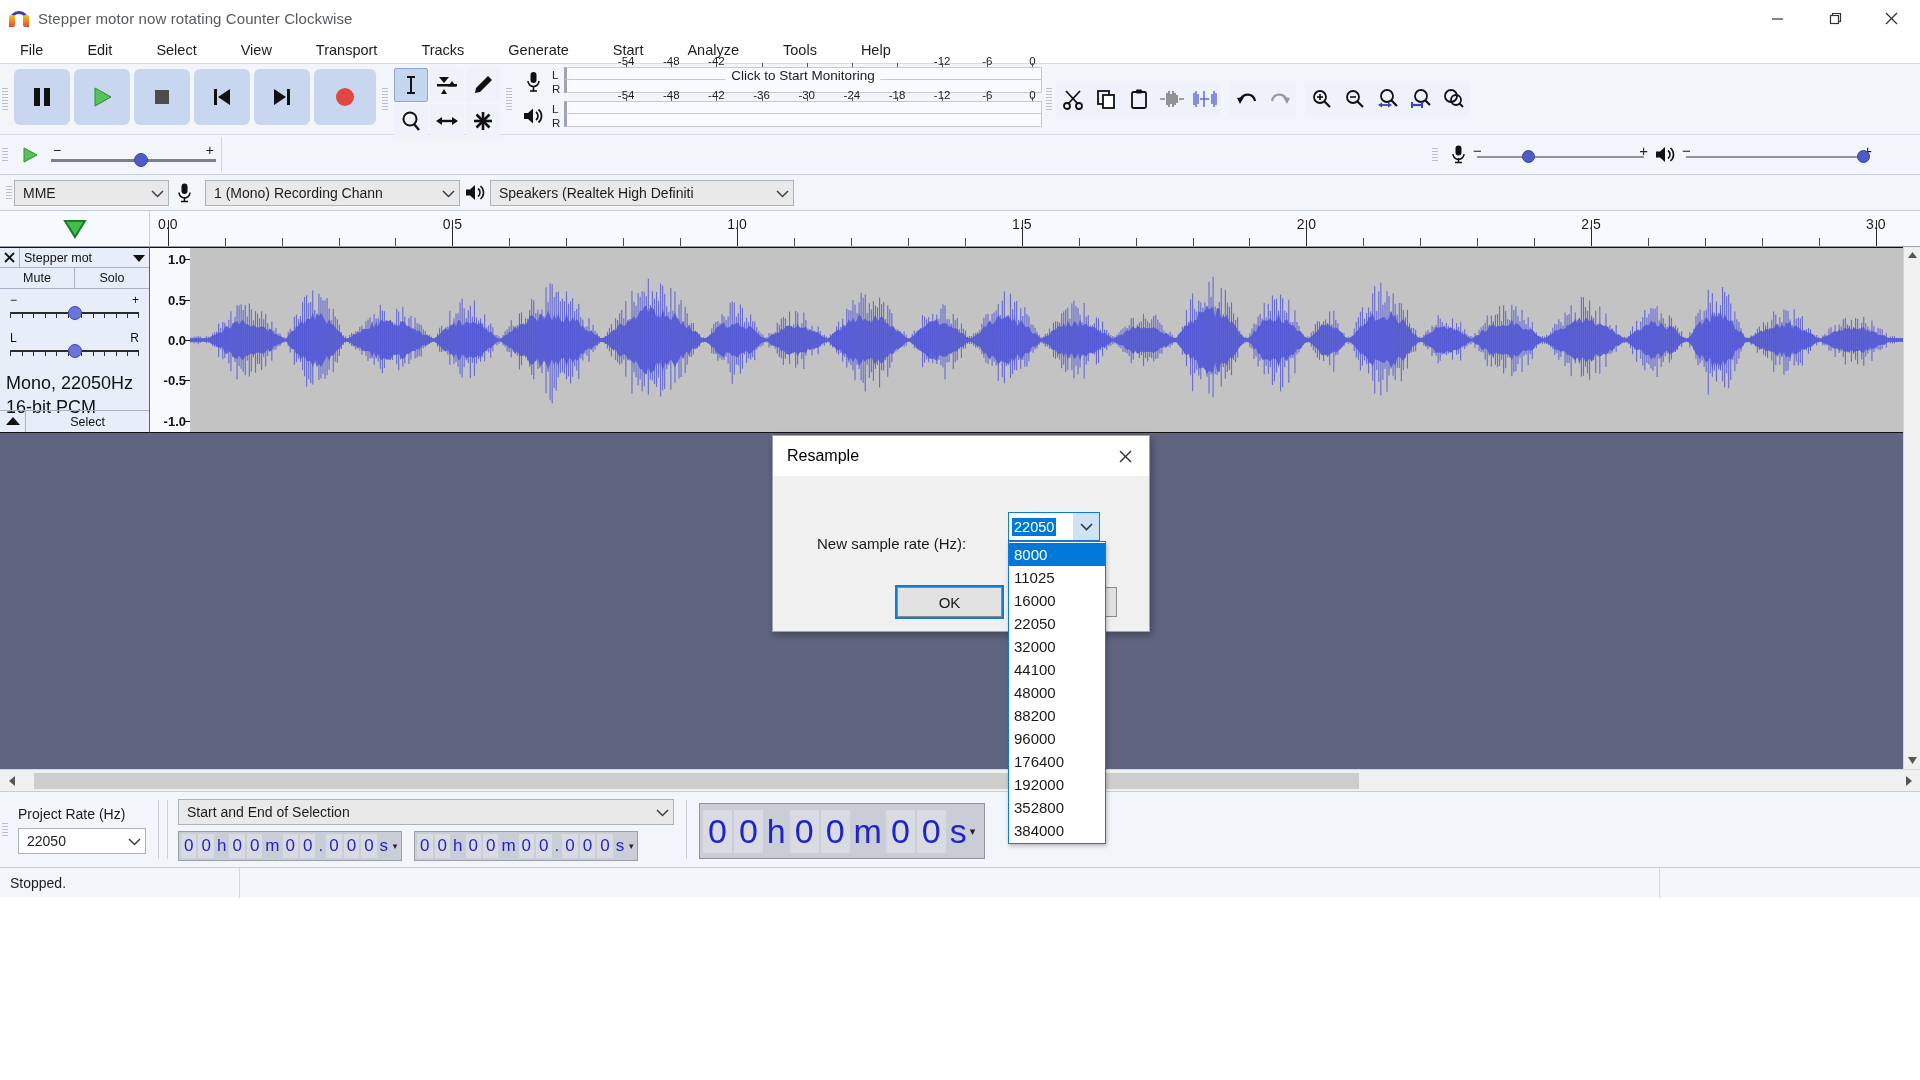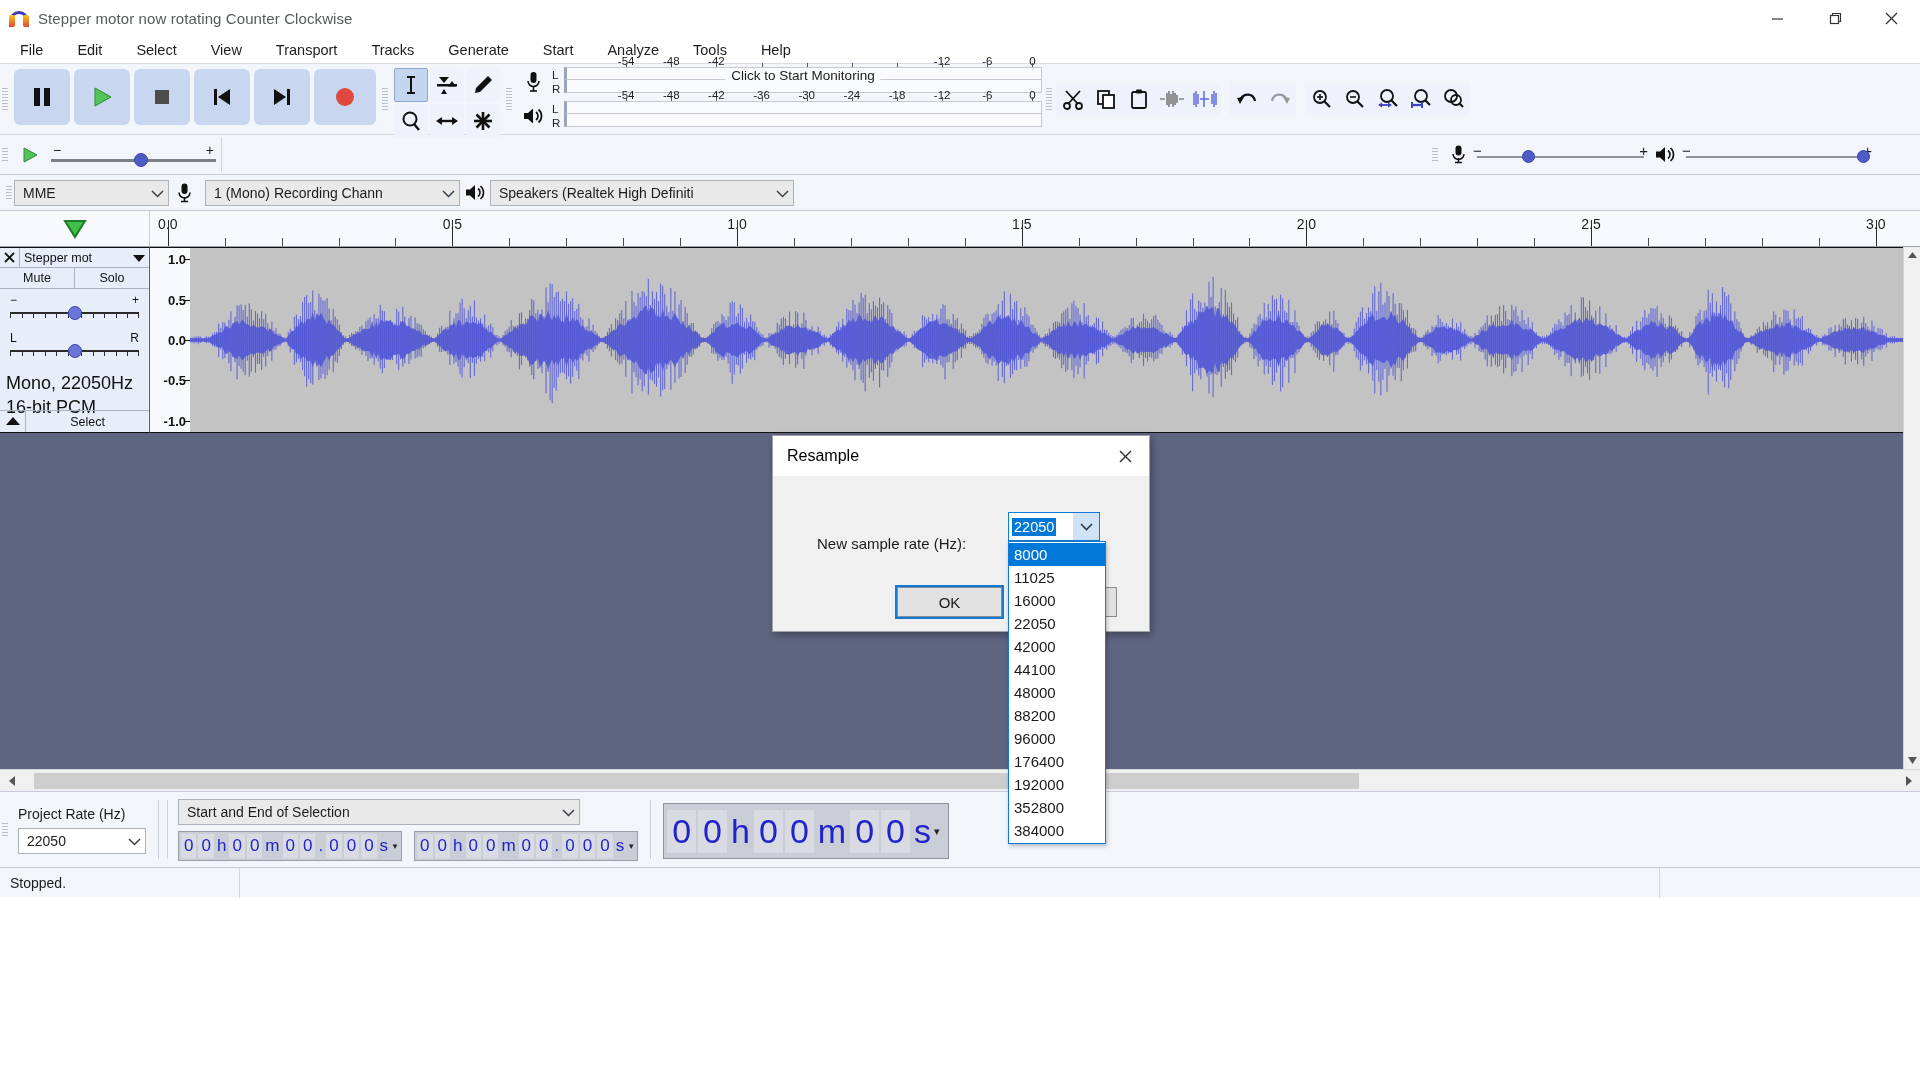--- a/index.html
+++ b/index.html
@@ -35,21 +35,21 @@
   }
   .win-controls { margin-left: auto; display: flex; height: 37px; }
   .win-btn {
     width: 57px; height: 37px; display: flex; align-items: center; justify-content: center;
   }
   .win-btn svg { display:block; }
 
   
   .menubar {
     height: 26px; background: #ffffff; display: flex; align-items: center;
-    padding-left: 7px; gap: 8px;
+    padding-left: 7px; gap: 18px;
   }
   .menu-item {
     font-size: 14.5px; color: #1d1d1d; padding: 3px 13px; white-space: nowrap;
   }
 
   
   .toolbar-dock {
     background: #f2f5fa; border-top: 1px solid #d8dde5;
     border-bottom: 1px solid #c8ced8; position: relative;
   }
@@ -1761,21 +1761,21 @@
         <div class="caret">
           <svg width="13" height="8" viewBox="0 0 13 8">
               <polyline points="1,1 6.5,6.5 12,1" fill="none" stroke="#3a3f47" stroke-width="1.5"></polyline>
             </svg>
         </div>
       </div>
     </div>
     <div class="sb-sep"></div>
     <div class="sb-sep"></div>
     <div class="sb-group" style="padding-left:6px;">
-      <div class="combo" style="width:402px; margin-bottom:6px;">
+      <div class="combo" style="width:496px; margin-bottom:6px;">
         <div class="cv">Start and End of Selection</div>
         <div class="caret">
           <svg width="13" height="8" viewBox="0 0 13 8">
               <polyline points="1,1 6.5,6.5 12,1" fill="none" stroke="#3a3f47" stroke-width="1.5"></polyline>
             </svg>
         </div>
       </div>
       <div style="display:flex; gap:12px;">
         <div class="digits" id="start-time-digits">
             <span class="d">0</span>
@@ -1860,21 +1860,21 @@
           <polyline points="1,1 6.5,6.5 12,1" fill="none" stroke="#2b3a4a" stroke-width="1.6"></polyline>
         </svg>
     </div>
   </div>
 
   <div class="dropdown" id="sample-rate-dropdown">
       <div class="dd-item hl">8000</div>
       <div class="dd-item">11025</div>
       <div class="dd-item">16000</div>
       <div class="dd-item">22050</div>
-      <div class="dd-item">42000</div>
+      <div class="dd-item">32000</div>
       <div class="dd-item">44100</div>
       <div class="dd-item">48000</div>
       <div class="dd-item">88200</div>
       <div class="dd-item">96000</div>
       <div class="dd-item">176400</div>
       <div class="dd-item">192000</div>
       <div class="dd-item">352800</div>
       <div class="dd-item">384000</div>
     </div>
 

